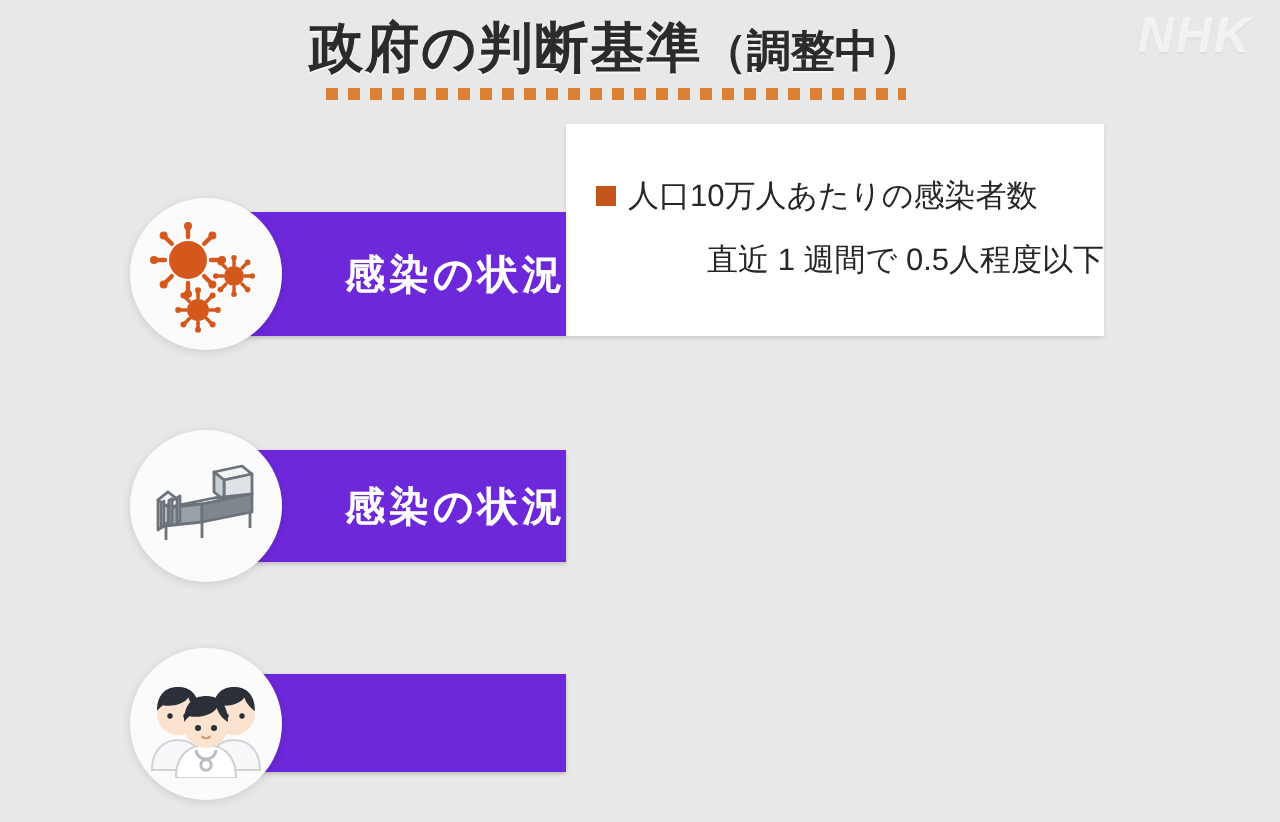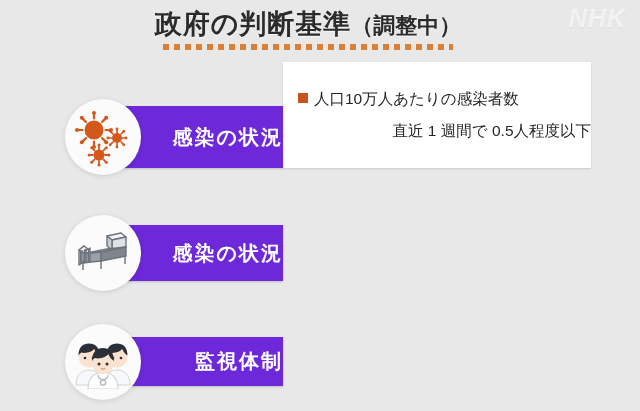--- a/index.html
+++ b/index.html
@@ -89,21 +89,21 @@
   .label-text {
     color: #ffffff;
     font-size: 20px;
     font-weight: bold;
     letter-spacing: 2px;
     white-space: nowrap;
     margin-left: 18px;
   }
 
   .content-panel {
-    width: 308px;
+    width: 269px;
     background: #ffffff;
     box-shadow: 0 1px 2px rgba(0,0,0,0.13);
     display: flex;
     flex-direction: column;
     justify-content: center;
     padding-left: 15px;
     box-sizing: border-box;
   }
 
   .bullet-line {
@@ -308,15 +308,14 @@
           <path d="M26,40 C26.5,46 35.5,46 36,40" fill="none" stroke="#b9bec5" stroke-width="1.5"></path>
           <circle cx="31" cy="47.5" r="2.6" fill="none" stroke="#b9bec5" stroke-width="1.5"></circle>
           <circle cx="31" cy="28" r="11" fill="#fbe3cf"></circle>
           <path d="M20,26 C20,17 24.5,13 31,13 C37.5,13 42,17 42,26 C39.3,24.4 37.2,21.8 36.4,19 C34.2,22.4 27.6,24.2 22.8,23.1 C21.7,23.9 20.7,24.9 20,26 Z" fill="#2b3038"></path>
           <circle cx="27" cy="29" r="1.5" fill="#2b3038"></circle>
           <circle cx="35" cy="29" r="1.5" fill="#2b3038"></circle>
           <path d="M29.2,33.4 C30.2,34.3 31.8,34.3 32.8,33.4" fill="none" stroke="#c79a79" stroke-width="1.2" stroke-linecap="round"></path>
         </g>
       </svg>
     </div>
-    <span class="label-text">監視体制</span>
   </div>
 </div>
 
 </body></html>

